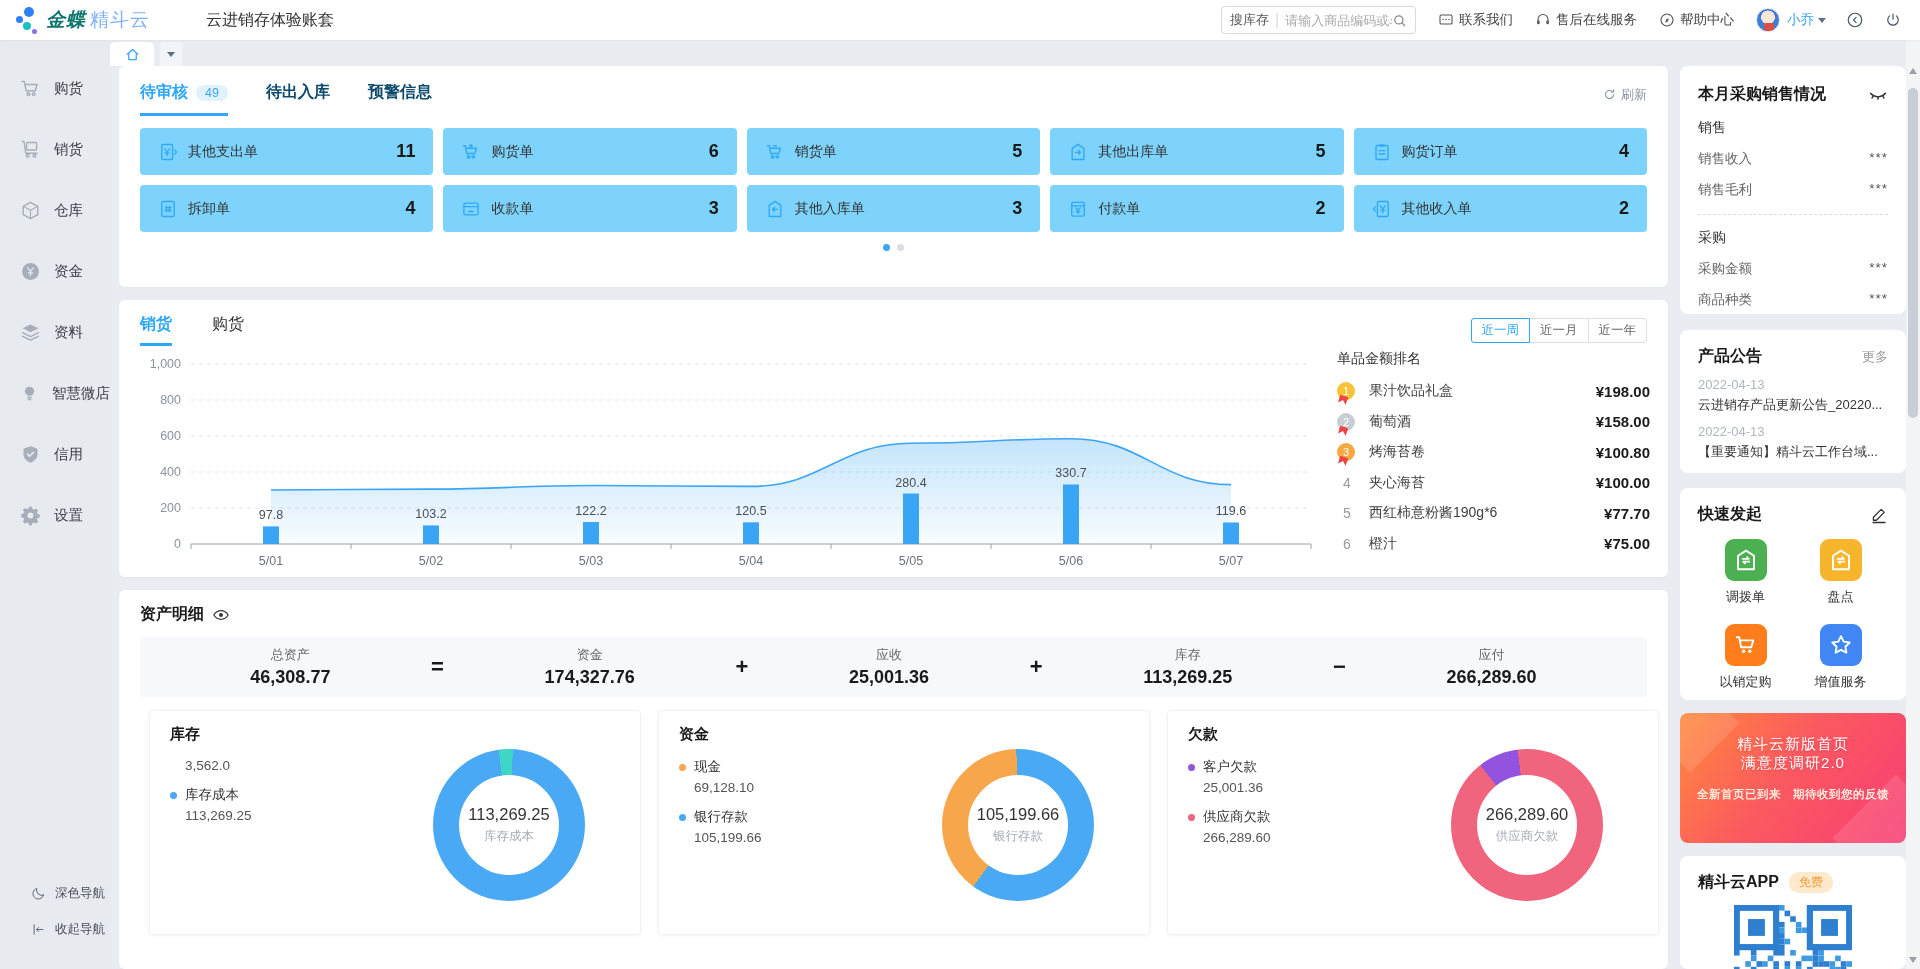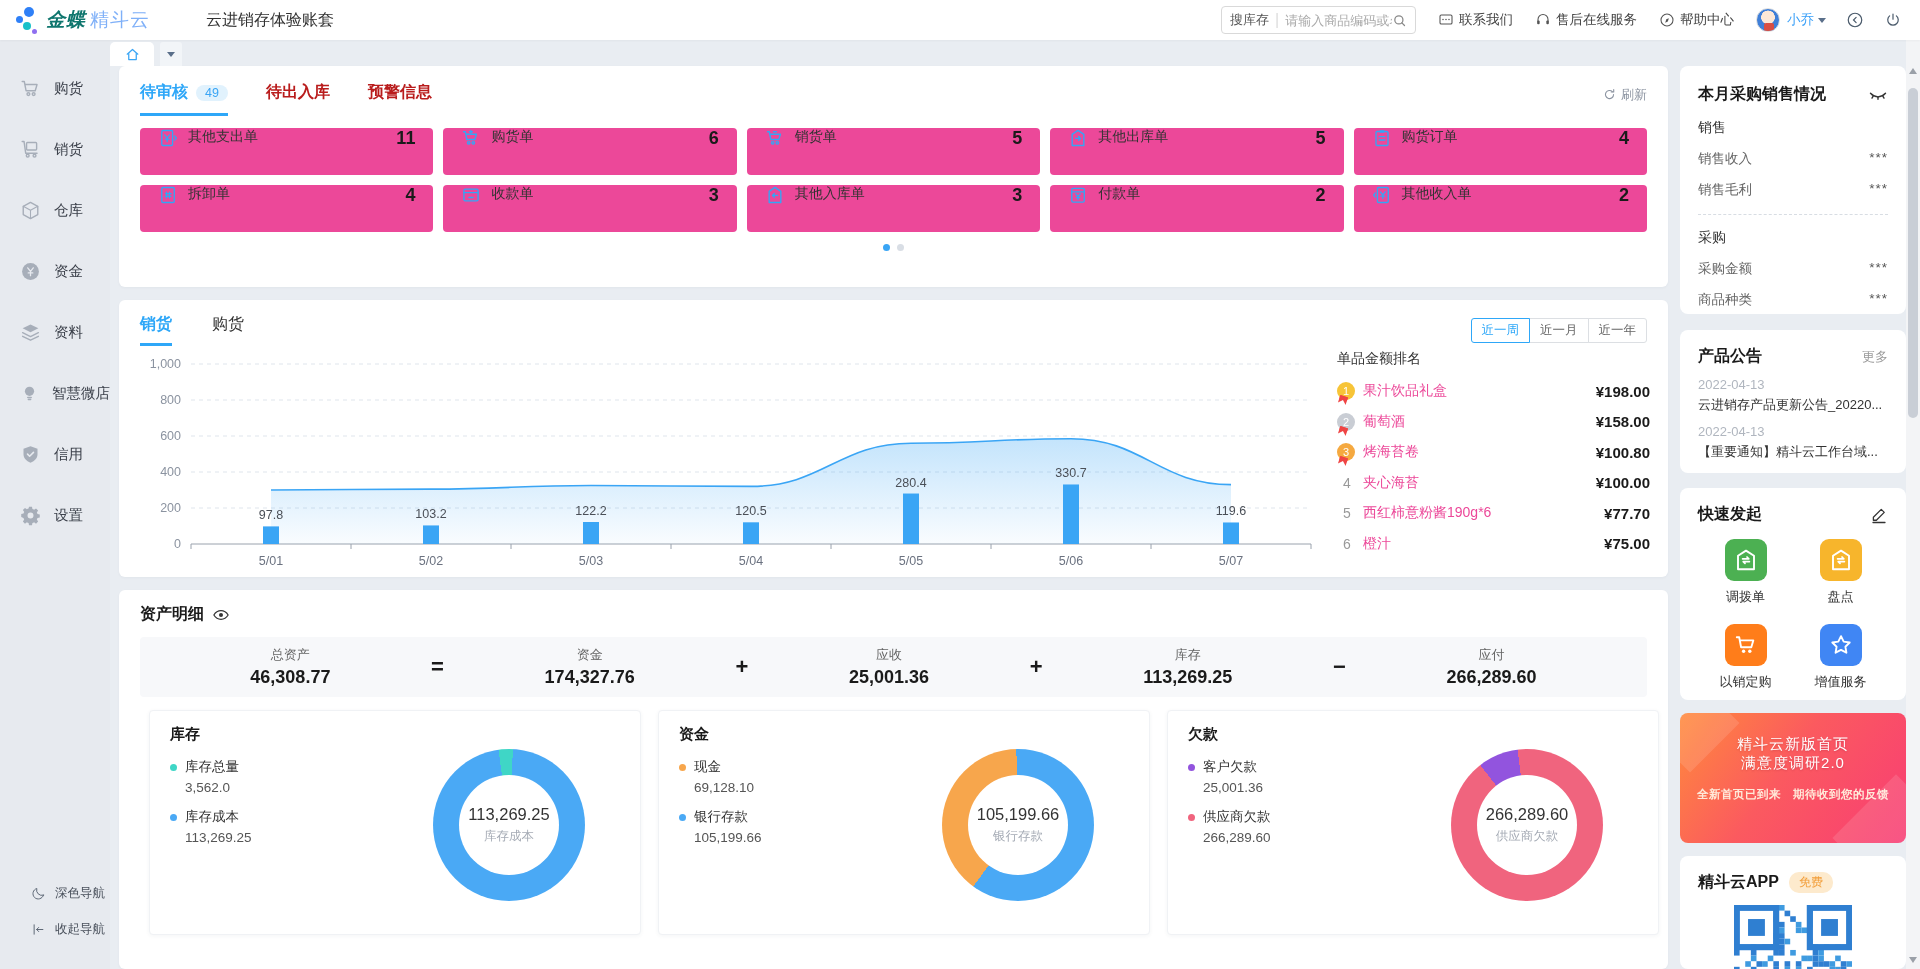--- a/index.html
+++ b/index.html
@@ -54,28 +54,28 @@
   .side-foot-item .icon{width:15px;height:15px;color:#5f6977}
   .side-foot-item span{font-size:12.5px;color:#4a515c;margin-left:9px;white-space:nowrap}
 
   
   .card{position:absolute;background:#fff;border-radius:6px;box-shadow:0 1px 3px rgba(30,50,80,.04)}
 
   
   #todo-card{left:119px;top:66px;width:1549px;height:221px}
   .todo-head{display:flex;align-items:center;padding:16px 21px 0 21px}
   .todo-tab{display:flex;align-items:center;margin-right:38px;cursor:pointer;padding-bottom:10px;border-bottom:3px solid transparent}
-  .todo-tab .t{font-size:16px;color:#b91c1c;font-weight:bold}
+  .todo-tab .t{font-size:16px;color:#0c4a6e;font-weight:bold}
   .todo-tab.active{border-bottom-color:#2ea7f8}
   .todo-tab.active .t{color:#2ea7f8}
   .todo-tab .badge{background:#e1f2fd;color:#3aa5f5;font-size:12.5px;border-radius:9px;padding:1px 9px;margin-left:8px}
   .refresh-btn{margin-left:auto;display:flex;align-items:center;color:#8b93a0;font-size:13px;cursor:pointer;padding-bottom:9px}
   .refresh-btn .icon{width:13px;height:13px;margin-right:5px}
   .todo-grid{display:grid;grid-template-columns:repeat(5,1fr);gap:10px;padding:12px 21px 0 21px}
-  .todo-item{background:#ec4899;border-radius:4px;height:47px;display:flex;padding:0 18px;cursor:pointer}
+  .todo-item{background:#7dd3fc;border-radius:4px;height:47px;display:flex;align-items:center;padding:0 18px;cursor:pointer}
   .todo-item .icon{width:20px;height:20px;color:#2fa8f8}
   .todo-item .lbl{font-size:14px;color:#333;margin-left:10px}
   .todo-item .cnt{margin-left:auto;font-size:18px;font-weight:bold;color:#1a1a1a}
   .dots{display:flex;justify-content:center;margin-top:12px;gap:7px}
   .dots i{width:7px;height:7px;border-radius:50%;background:#d9dee5;cursor:pointer}
   .dots i.on{background:#3aa5f5}
 
   
   #trend-card{left:119px;top:300px;width:1549px;height:277px}
   .trend-head{display:flex;align-items:center;padding:14px 21px 0 21px}
@@ -87,21 +87,21 @@
   .range-btn:last-child{border-radius:0 3px 3px 0}
   .range-btn.active{border-color:#2ea7f8;color:#2ea7f8;position:relative;z-index:1}
   #chart-wrap{position:absolute;left:20px;top:56px;width:1190px;height:215px}
   .rank-box{position:absolute;left:1218px;top:50px;right:18px}
   .rank-title{font-size:14px;color:#333}
   .rank-row{display:flex;align-items:center;height:30.5px}
   .rank-no{width:20px;text-align:center;font-size:14px;color:#999;flex:0 0 auto}
   .medal{width:18px;height:18px;border-radius:50%;color:#fff;font-size:11px;display:flex;align-items:center;justify-content:center;position:relative;flex:0 0 auto;margin-right:2px}
   .medal:after{content:"";position:absolute;left:2px;top:14px;width:0;height:0;border-left:4px solid #ef4444;border-right:4px solid #ef4444;border-bottom:4px solid transparent;border-top:4px solid #ef4444;transform:rotate(18deg)}
   .medal.m1{background:#f7c437}.medal.m2{background:#c9cdd4}.medal.m3{background:#f5a940}
-  .rank-name{font-size:14px;color:#ec4899;margin-left:6px;white-space:nowrap;overflow:hidden;text-overflow:ellipsis;max-width:210px}
+  .rank-name{font-size:14px;color:#404040;margin-left:12px;white-space:nowrap;overflow:hidden;text-overflow:ellipsis;max-width:210px}
   .rank-amt{margin-left:auto;font-size:15px;font-weight:bold;color:#1a1a1a}
 
   
   #assets-card{left:119px;top:590px;width:1549px;height:379px}
   .assets-head{display:flex;align-items:center;padding:14px 21px 0 21px}
   .assets-title{font-size:16px;font-weight:bold;color:#1a1a1a}
   .assets-head .icon{width:18px;height:18px;color:#333;margin-left:8px;cursor:pointer}
   .formula{margin:12px 21px 0 21px;background:#f7f8fa;border-radius:4px;height:60px;display:flex;align-items:center;justify-content:space-around;padding:0 60px}
   .f-col{text-align:center}
   .f-col .l{font-size:13px;color:#666}
@@ -623,24 +623,20 @@
       <div class="f-col">
        <div class="l">应付</div>
        <div class="v">266,289.60</div>
       </div>
     </div>
   <div class="donut-row" id="donut-row">
       <div class="donut-box">
        <div class="db-title">库存</div>
        <div class="legend">
           <div class="leg-item">
-       <div class="leg-top">
-              <span class="leg-dot" style="background:#3fd6c6"></span>
-       <span class="leg-name">库存总量</span>
-            </div>
        <div class="leg-val">3,562.0</div>
           </div>
           <div class="leg-item">
        <div class="leg-top">
               <span class="leg-dot" style="background:#4aa9f5"></span>
        <span class="leg-name">库存成本</span>
             </div>
        <div class="leg-val">113,269.25</div>
           </div>
         </div>

